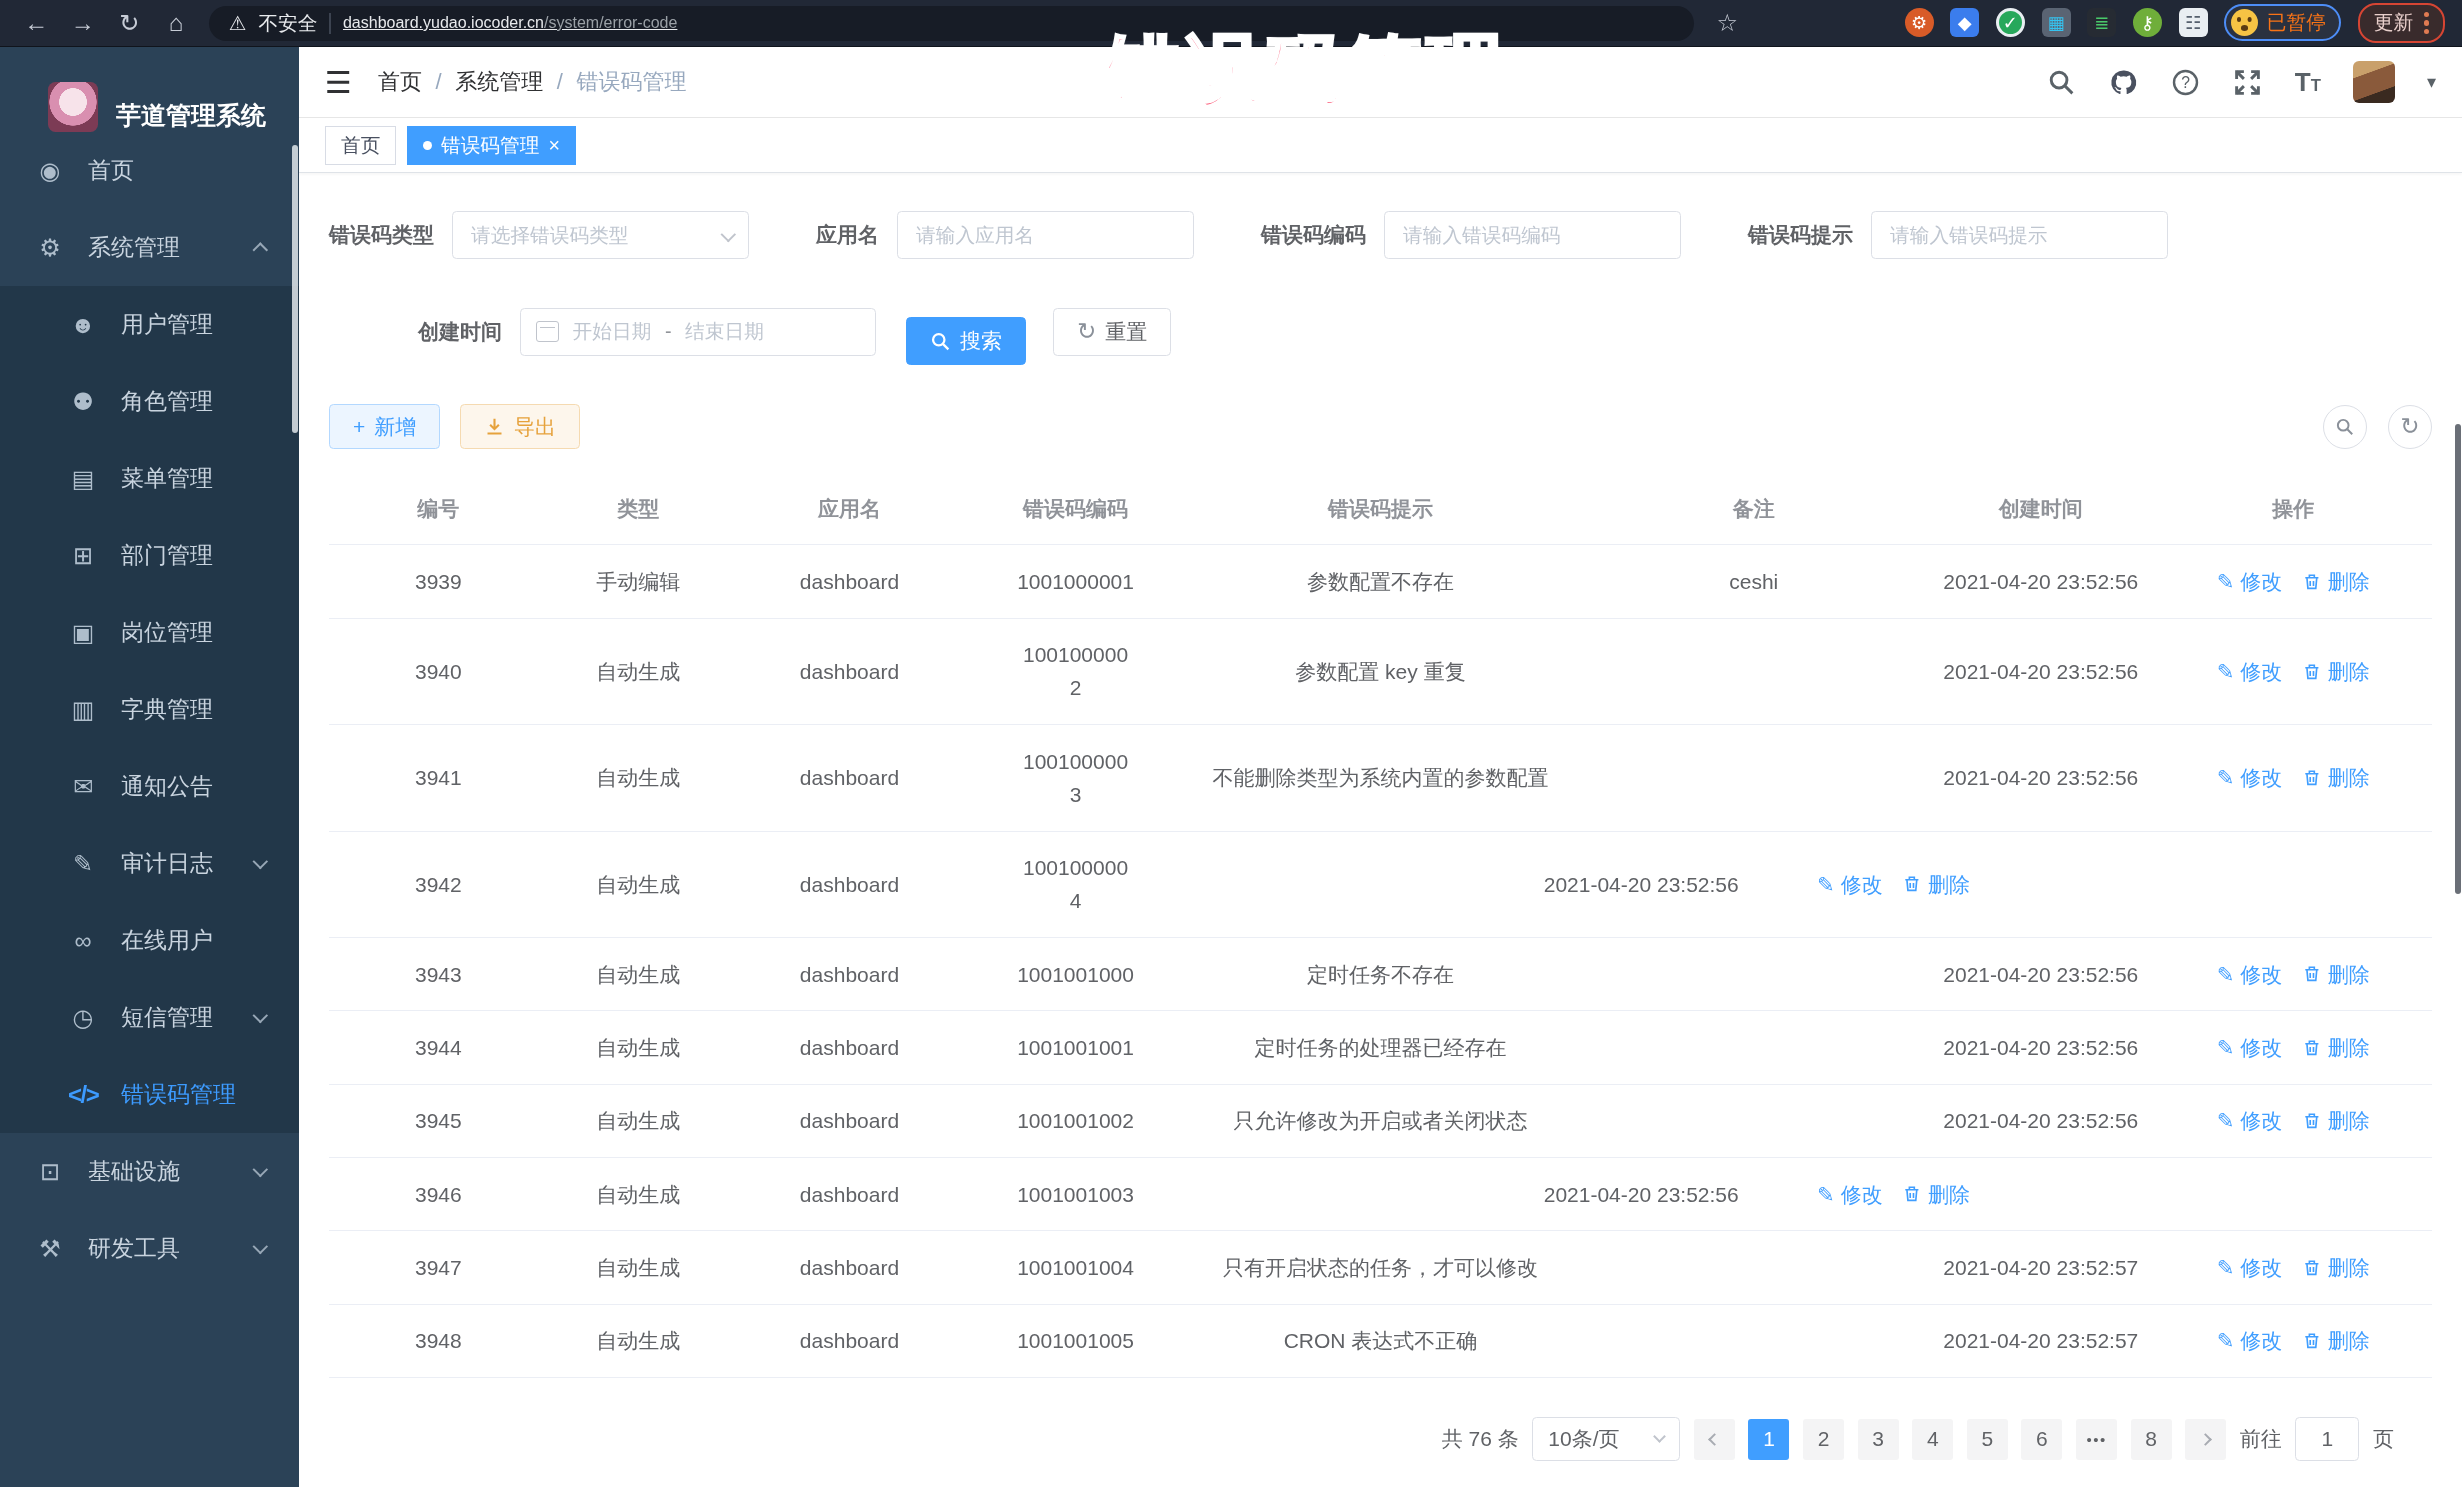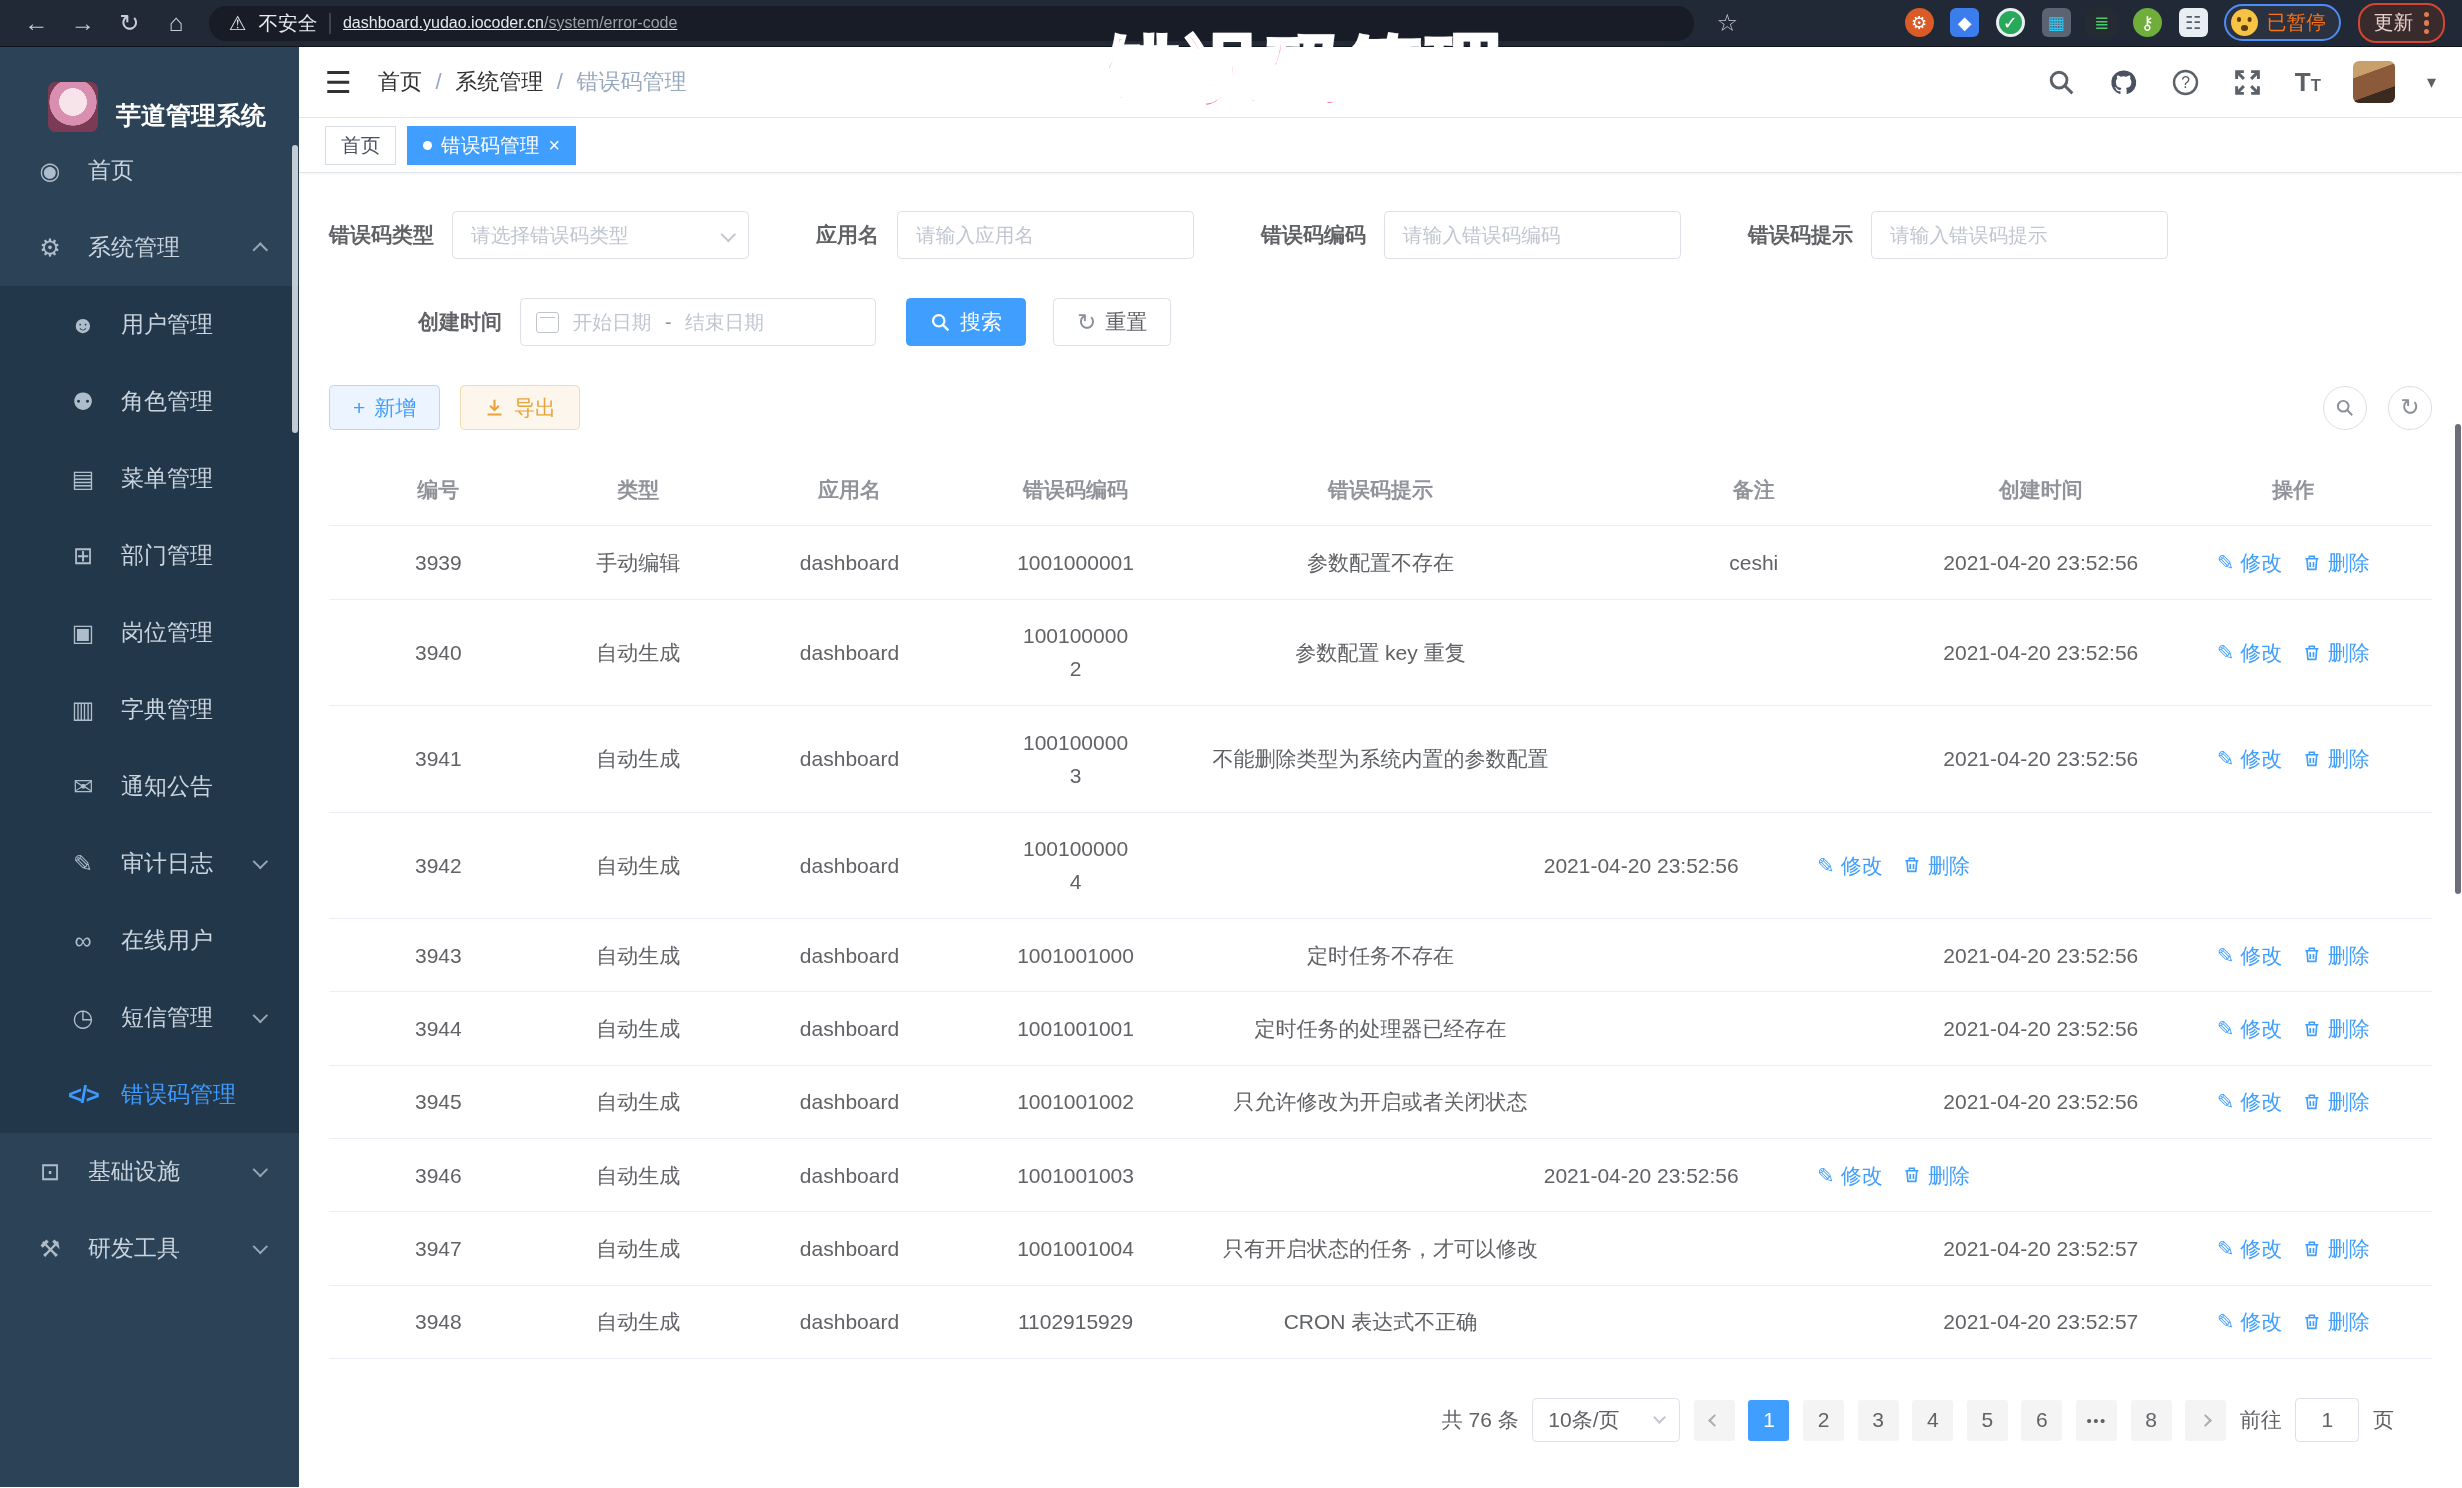--- a/index.html
+++ b/index.html
@@ -313,21 +313,21 @@
 
         <div class="frow">
           <span class="r2pad"></span>
           <span class="flabel">创建时间</span>
           <span class="daterange">
             <span class="cal"></span>
             <span>开始日期</span>
             <span class="dsep">-</span>
             <span>结束日期</span>
           </span>
-          <button class="btn primary" style="margin-right:27px;">
+          <button class="btn primary" style="margin-right:27px;margin-top:19px;">
             <svg viewBox="0 0 24 24" fill="none" stroke="#fff" stroke-width="2.6">
                 <circle cx="10" cy="10" r="6.5"></circle>
                 <line x1="15" y1="15" x2="21" y2="21"></line>
               </svg>
             <span>搜索</span>
           </button>
           <button class="btn">
             <span class="refresh-g" style="color:#8a9099;">↻</span>
             <span>重置</span>
           </button>
@@ -583,21 +583,21 @@
                     <span>删除</span>
                   </span>
                 </span>
               </div>
           </div>
 
           <div class="tr">
             <div class="td c0">3948</div>
             <div class="td c1">自动生成</div>
             <div class="td c2">dashboard</div>
-            <div class="td c3">1102915929</div>
+            <div class="td c3">1001001005</div>
             <div class="td c4">CRON 表达式不正确</div>
             <div class="td c5"></div>
             <div class="td c6">2021-04-20 23:52:57</div>
             <div class="td c7">
                 <span class="ops">
                   <span class="oplink">
                     <span>✎</span>
                     <span>修改</span>
                   </span>
                   <span class="oplink">

